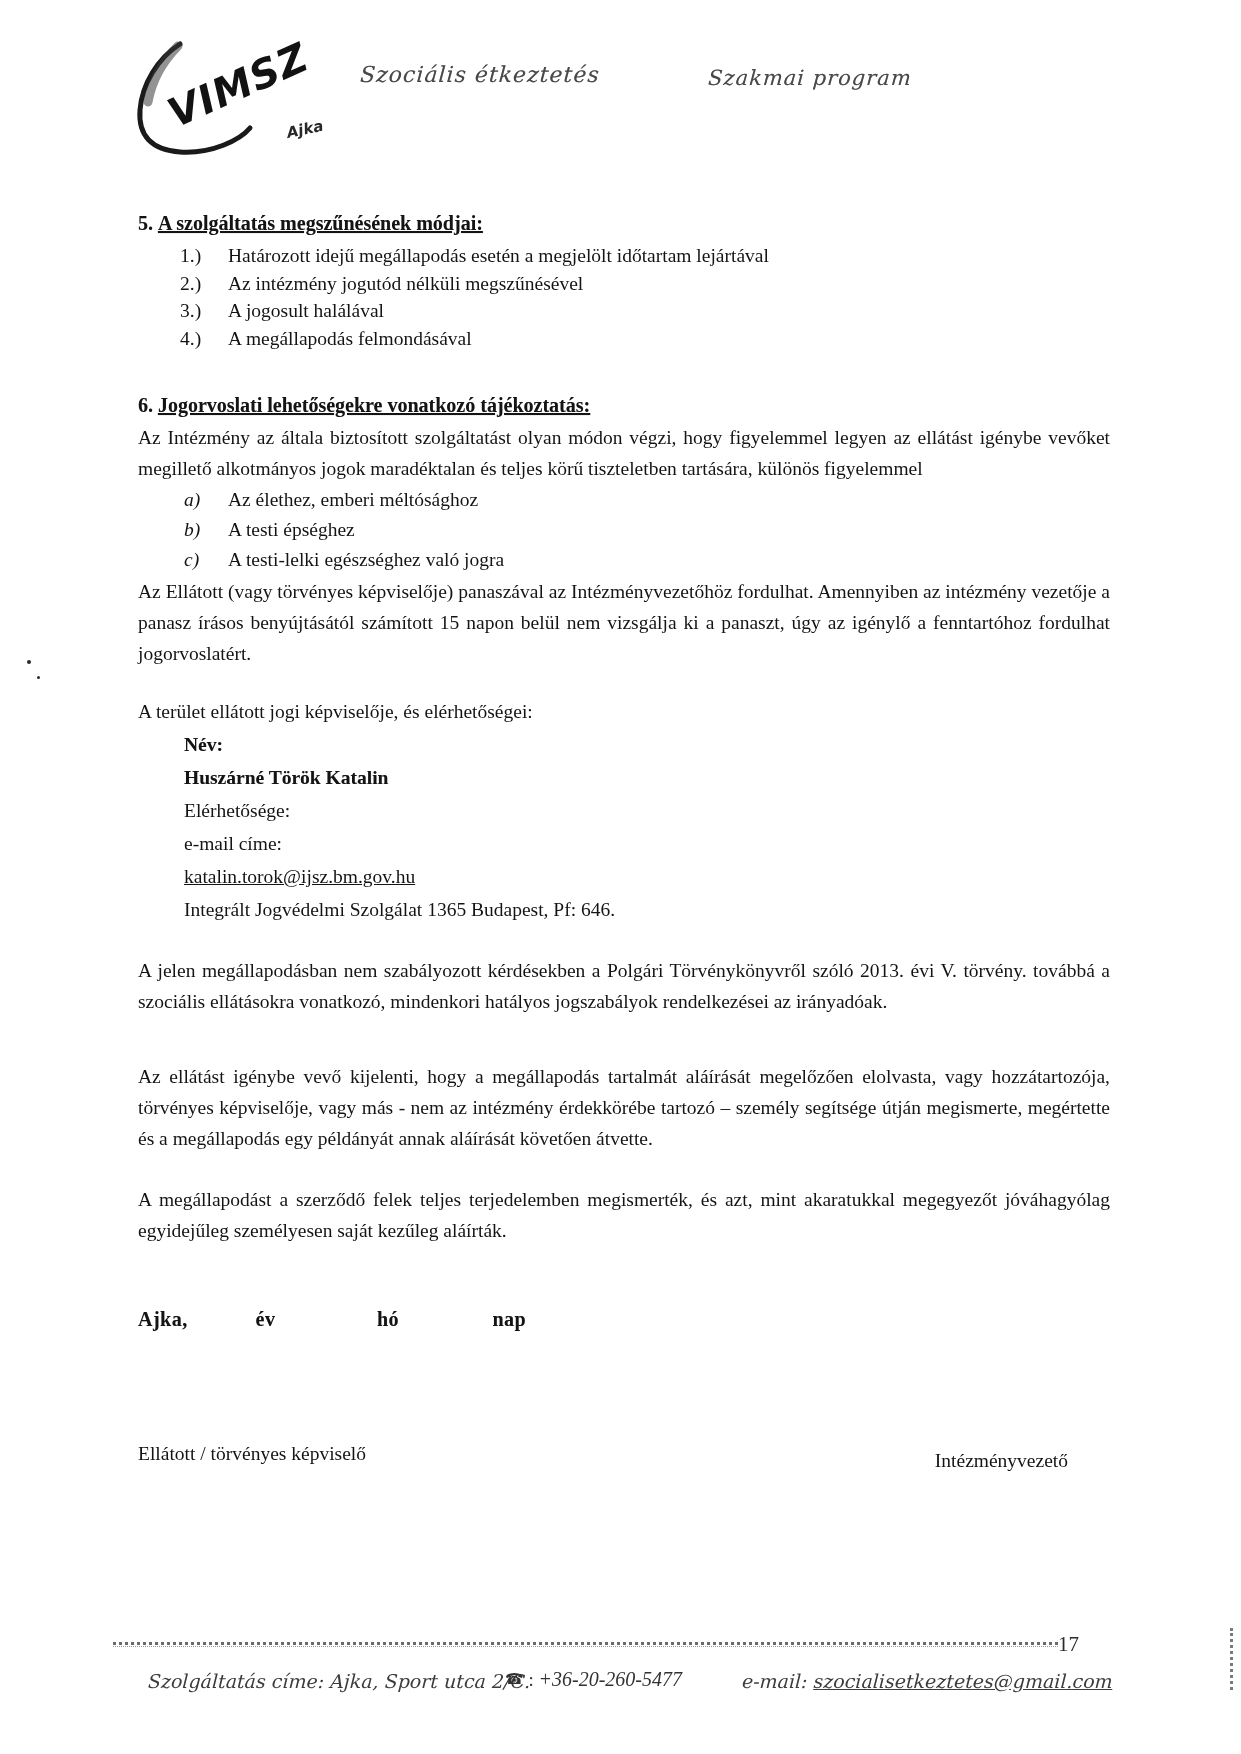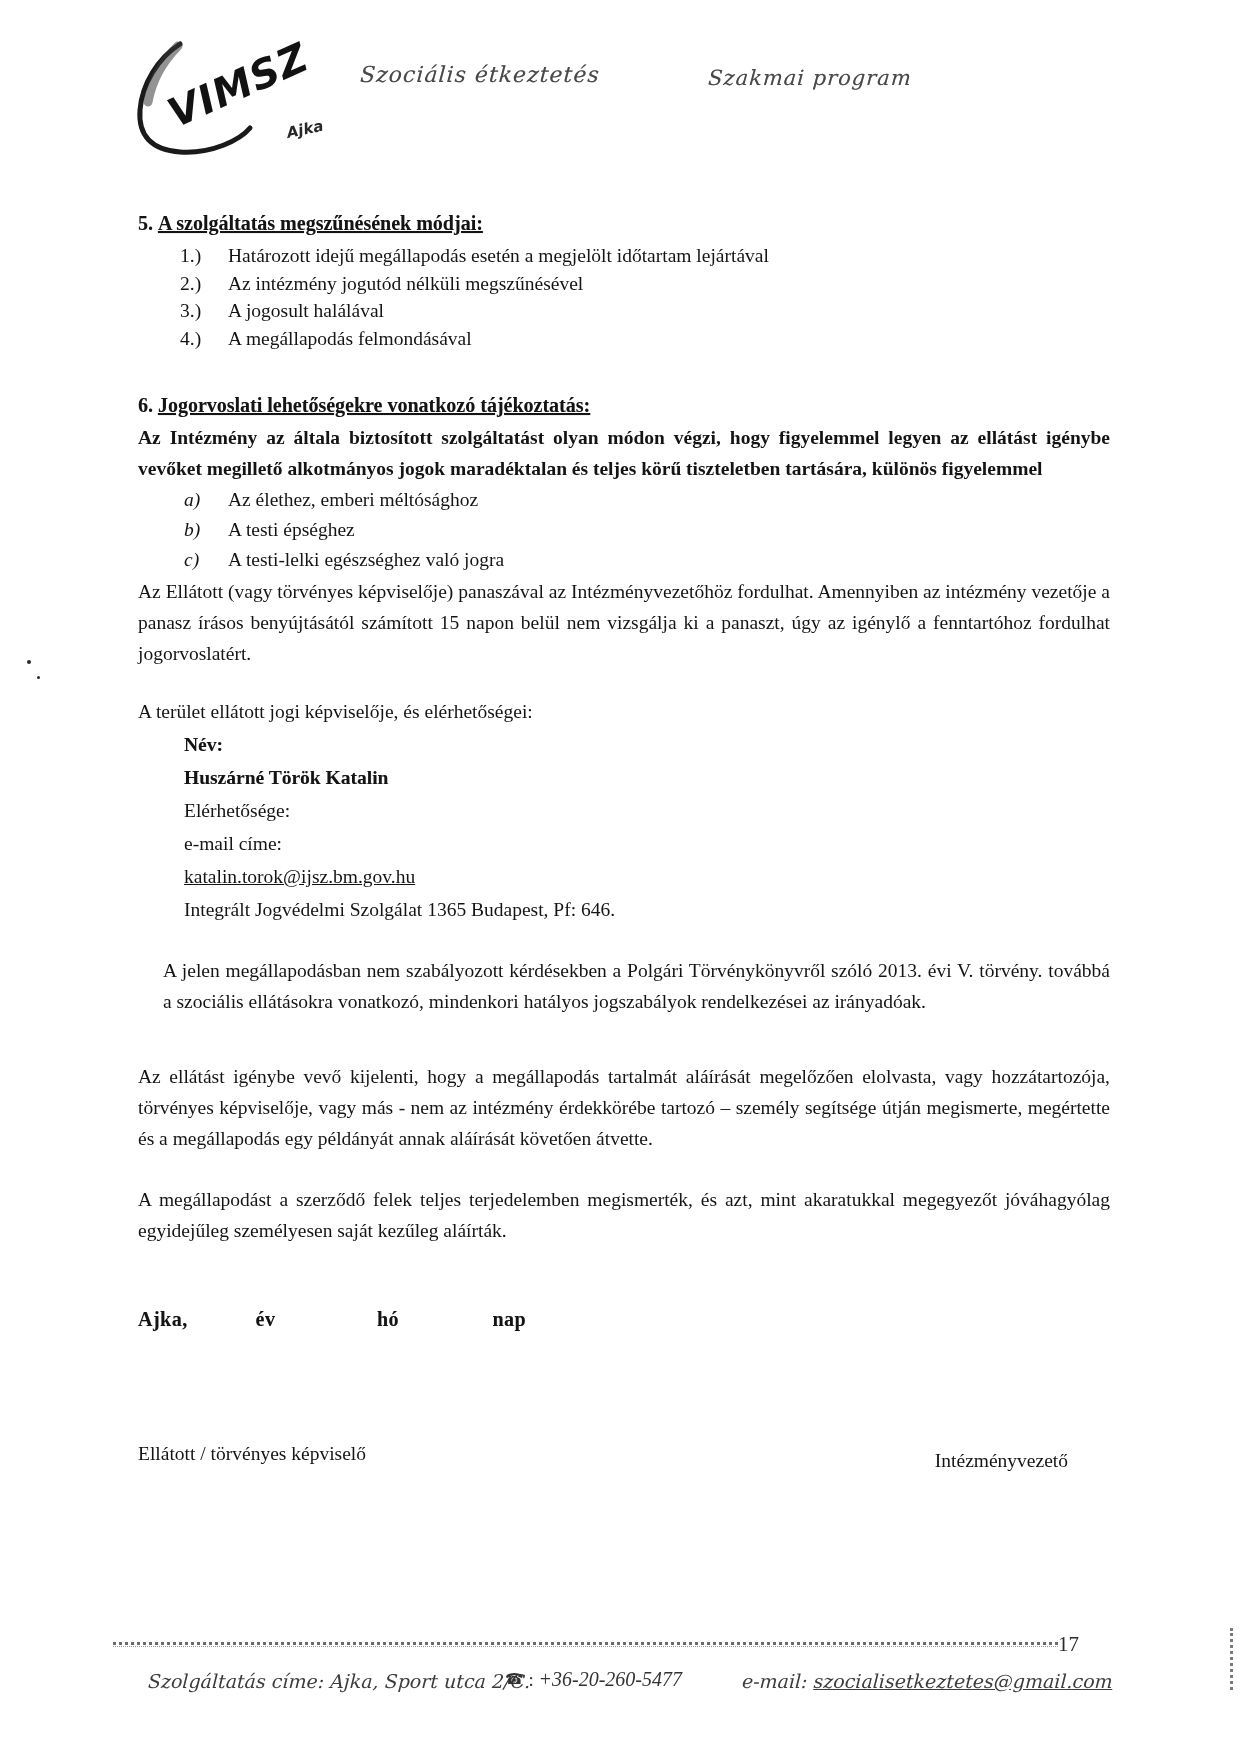--- a/index.html
+++ b/index.html
@@ -36,35 +36,35 @@
   .h-title { font-weight:bold; font-size:20px; text-decoration:underline; }
 
   .numlist { margin:7px 0 0 0; }
   .numlist .row { display:flex; padding-left:42px; line-height:27.5px; }
   .numlist .lbl { width:48px; flex:none; }
   .numlist .txt { flex:1; }
 
   .sec6 { margin-top:42px; }
 
   .para { text-align:justify; text-align-last:left; line-height:31px; }
-  .para.intro { margin-top:5px;font-weight:bold; }
+  .para.intro { margin-top:5px; }
 
   .rights { margin:1px 0; }
   .rights .row { display:flex; padding-left:46px; line-height:30px; }
   .rights .lbl { width:44px; flex:none; font-style:italic; }
 
   .legalrep { margin-top:27px; }
   .legalrep-h { line-height:32px; }
   .contact .row { display:flex; padding-left:46px; line-height:33px;flex-direction:column; }
   .contact .lbl { width:163px; flex:none; }
   .contact .row.bold .lbl, .contact .row.bold .val { font-weight:bold; }
   .contact .val.link { text-decoration:underline; }
   .contact-addr { padding-left:46px; line-height:33px; }
 
-  .p-law { margin-top:29px;margin-left:25px; }
+  .p-law { margin-top:29px; }
   .p-decl { margin-top:44px; }
   .p-close { margin-top:30px; }
 
   .dateline { margin-top:62px; font-weight:bold; font-size:20px; letter-spacing:.5px; }
   .dateline span { display:inline-block; }
   .dateline .city { width:112px; }
   .dateline .year { width:116px; }
   .dateline .month { width:110px; }
 
   .sigs { margin-top:112px; display:flex; justify-content:space-between; padding-right:42px; }

